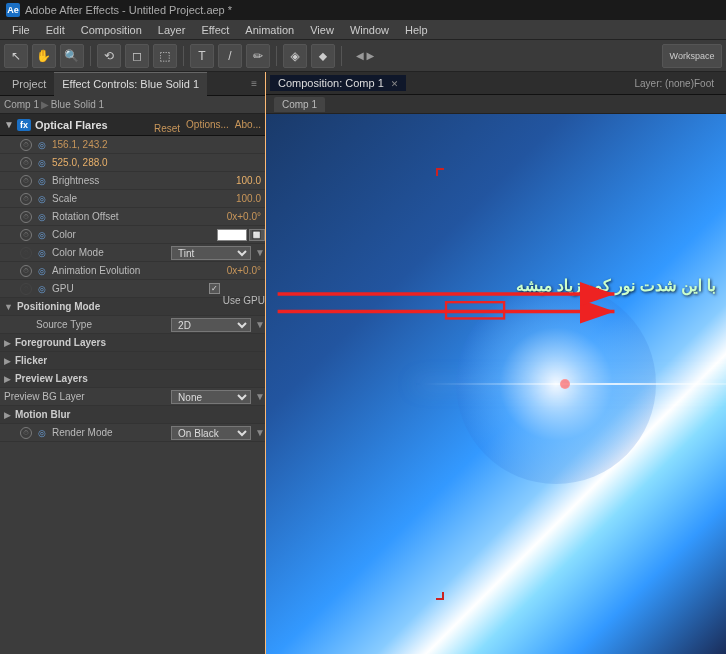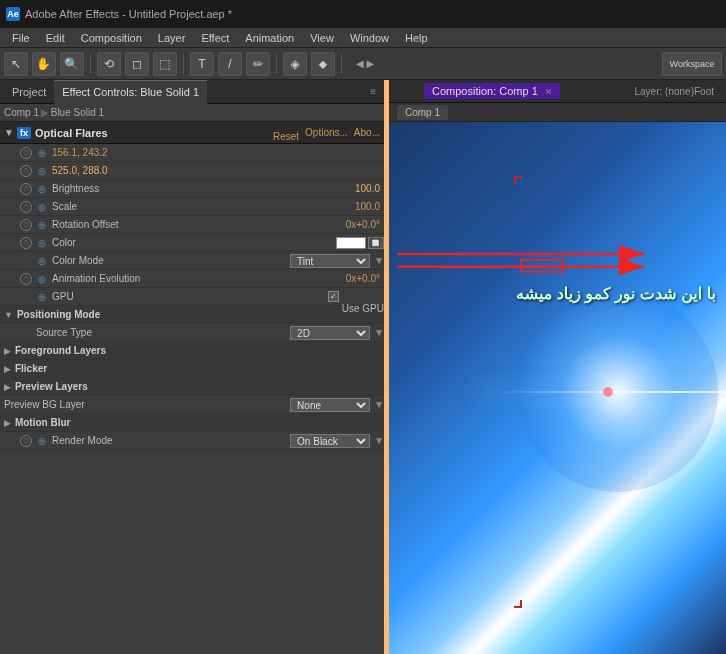--- a/index.html
+++ b/index.html
@@ -9,21 +9,21 @@
       background: #3c3c3c;
       font-family: Arial, sans-serif;
       font-size: 11px;
       color: #cccccc;
       overflow: hidden;
     }
 
     
     #title-bar {
       background: #1a1a1a;
-      height: 28px;
+      height: 20px;
       display: flex;
       align-items: center;
       padding: 0 6px;
       color: #aaa;
       font-size: 11px;
     }
     #title-bar .app-icon {
       width: 14px; height: 14px;
       background: #1a6fc4;
       border-radius: 2px;
@@ -79,23 +79,23 @@
     }
 
     
     #main-layout {
       display: flex;
       height: calc(654px - 72px);
     }
 
     
     #left-panel {
-      width: 389px;
+      width: 266px;
       background: #3c3c3c;
-      border-right: 5px solid #fdba74;
+      border-right: 1px solid #fdba74;
       display: flex;
       flex-direction: column;
     }
 
     
     .panel-tabs {
       background: #2d2d2d;
       height: 24px;
       display: flex;
       align-items: center;
@@ -383,23 +383,22 @@
       border-bottom: 1px solid #111;
       padding: 0 4px;
     }
     .right-tab {
       padding: 2px 8px;
       font-size: 11px;
       color: #bbb;
       cursor: pointer;
     }
     .right-tab.active {
-      background: #4c1d95;
+      background: #0f172a;
       color: #ddd;
-      margin-left: 31px;
     }
     .layer-label {
       font-size: 10px;
       color: #999;
       margin-left: 8px;
     }
     .foot-label {
       font-size: 10px;
       color: #999;
       margin-left: auto;

